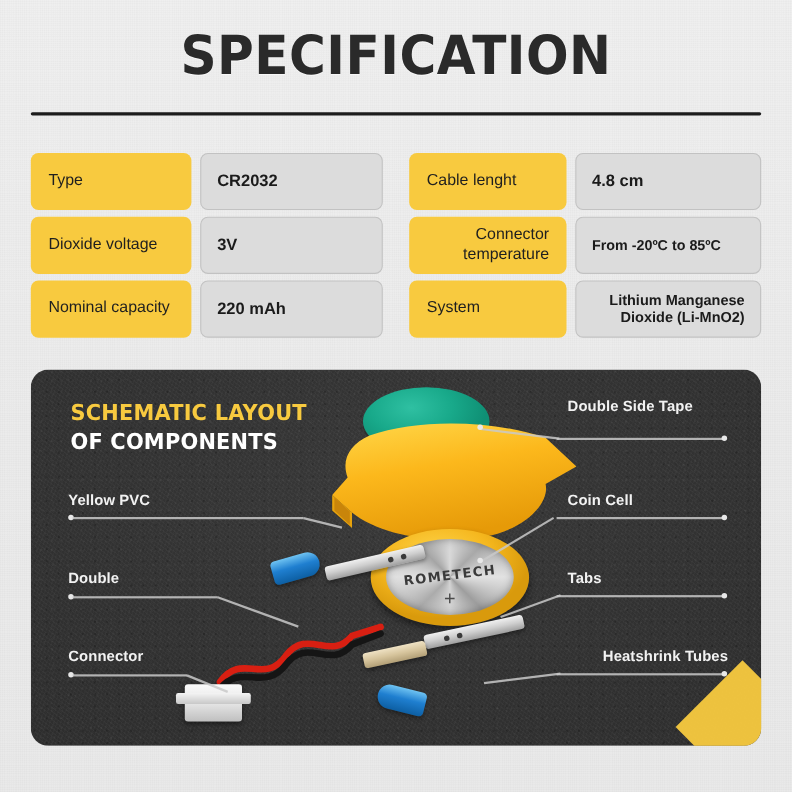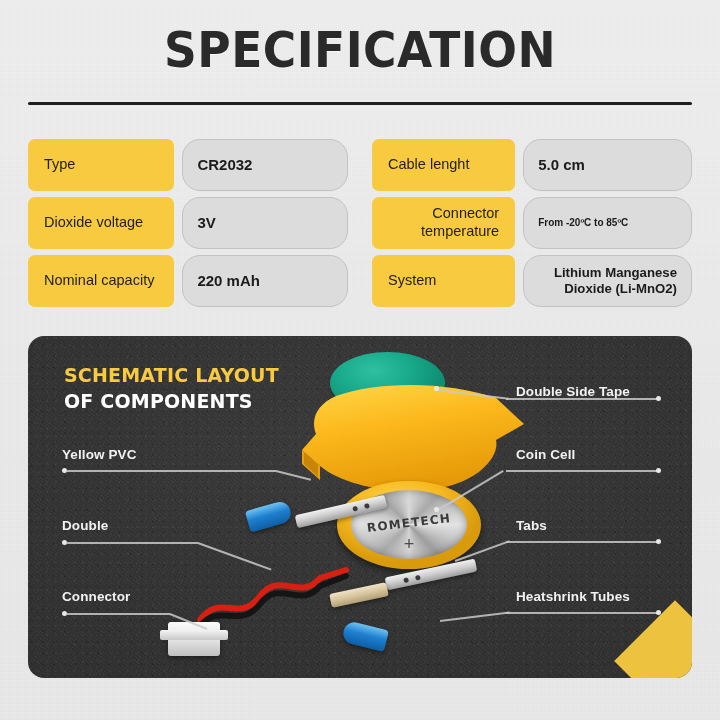--- a/index.html
+++ b/index.html
@@ -47,27 +47,27 @@
     background:#f8ca3f;
     border-radius:7px;
     display:flex;align-items:center;
     padding:0 16px;box-sizing:border-box;
     font-size:14.5px;color:#1f1f1f;line-height:1.22;
   }
   .spec-value{
     flex:1;
     background:#dcdcdc;
     border:1px solid #c2c2c2;
-    border-radius:18px;
+    border-radius:7px;
     display:flex;align-items:center;
     padding:0 14px;box-sizing:border-box;
     font-size:15px;font-weight:bold;color:#1b1b1b;line-height:1.2;
   }
   .spec-col.right .spec-label{width:calc(46% - 4px);}
-  .spec-value.small{font-size:10px;}
+  .spec-value.small{font-size:13px;}
   .spec-value.tiny{font-size:13.2px;}
 
   
   .panel{
     position:absolute;left:28px;top:336px;width:664px;height:342px;
     border-radius:16px;overflow:hidden;
     background:
       repeating-linear-gradient(37deg, rgba(255,255,255,0.018) 0 1px, rgba(0,0,0,0.02) 1px 3px),
       repeating-linear-gradient(113deg, rgba(255,255,255,0.014) 0 1px, rgba(0,0,0,0.018) 1px 3px),
       radial-gradient(120% 130% at 50% 35%, #3a3a3a 0%, #323232 45%, #2b2b2b 100%);
@@ -192,21 +192,21 @@
       </div>
       <div class="spec-row">
         <div class="spec-label">Nominal capacity</div>
         <div class="spec-value">220 mAh</div>
       </div>
     </div>
 
     <div class="spec-col right">
       <div class="spec-row">
         <div class="spec-label">Cable lenght</div>
-        <div class="spec-value">5.0 cm</div>
+        <div class="spec-value">4.8 cm</div>
       </div>
       <div class="spec-row">
         <div class="spec-label">Connector temperature</div>
         <div class="spec-value small">From -20ºC to 85ºC</div>
       </div>
       <div class="spec-row">
         <div class="spec-label">System</div>
         <div class="spec-value tiny">Lithium Manganese Dioxide (Li-MnO2)</div>
       </div>
     </div>
@@ -290,21 +290,21 @@
   </div>
 
   <div class="callout">
     <div class="lbl" style="left:62px;top:589px;">Connector</div>
     <div class="dot" style="left:62px;top:611px;"></div>
     <div class="lead" style="left:66px;top:613px;width:104px;"></div>
     <div class="lead diag" style="left:170px;top:613px;width:40px;transform:rotate(22deg);"></div>
   </div>
 
   <div class="callout">
-    <div class="lbl" style="left:516px;top:384px;">Double Side Tape</div>
+    <div class="lbl" style="left:516px;top:362px;">Double Side Tape</div>
     <div class="lead" style="left:506px;top:398px;width:154px;"></div>
     <div class="lead diag" style="left:437px;top:389px;width:72px;transform:rotate(7deg);"></div>
     <div class="dot" style="left:656px;top:396px;"></div>
     <div class="dot" style="left:434px;top:386px;"></div>
   </div>
 
   <div class="callout">
     <div class="lbl" style="left:516px;top:447px;">Coin Cell</div>
     <div class="lead" style="left:506px;top:470px;width:154px;"></div>
     <div class="lead diag" style="left:438px;top:509px;width:76px;transform:rotate(-31deg);"></div>
@@ -313,19 +313,19 @@
   </div>
 
   <div class="callout">
     <div class="lbl" style="left:516px;top:518px;">Tabs</div>
     <div class="lead" style="left:506px;top:541px;width:154px;"></div>
     <div class="lead diag" style="left:455px;top:560px;width:58px;transform:rotate(-20deg);"></div>
     <div class="dot" style="left:656px;top:539px;"></div>
   </div>
 
   <div class="callout">
-    <div class="lbl" style="left:516px;top:589px;">Heatshrink Tubes</div>
+    <div class="lbl" style="left:548px;top:589px;">Heatshrink Tubes</div>
     <div class="lead" style="left:506px;top:612px;width:154px;"></div>
     <div class="lead diag" style="left:440px;top:620px;width:70px;transform:rotate(-7deg);"></div>
     <div class="dot" style="left:656px;top:610px;"></div>
   </div>
 
 </div>
 
 </body></html>

